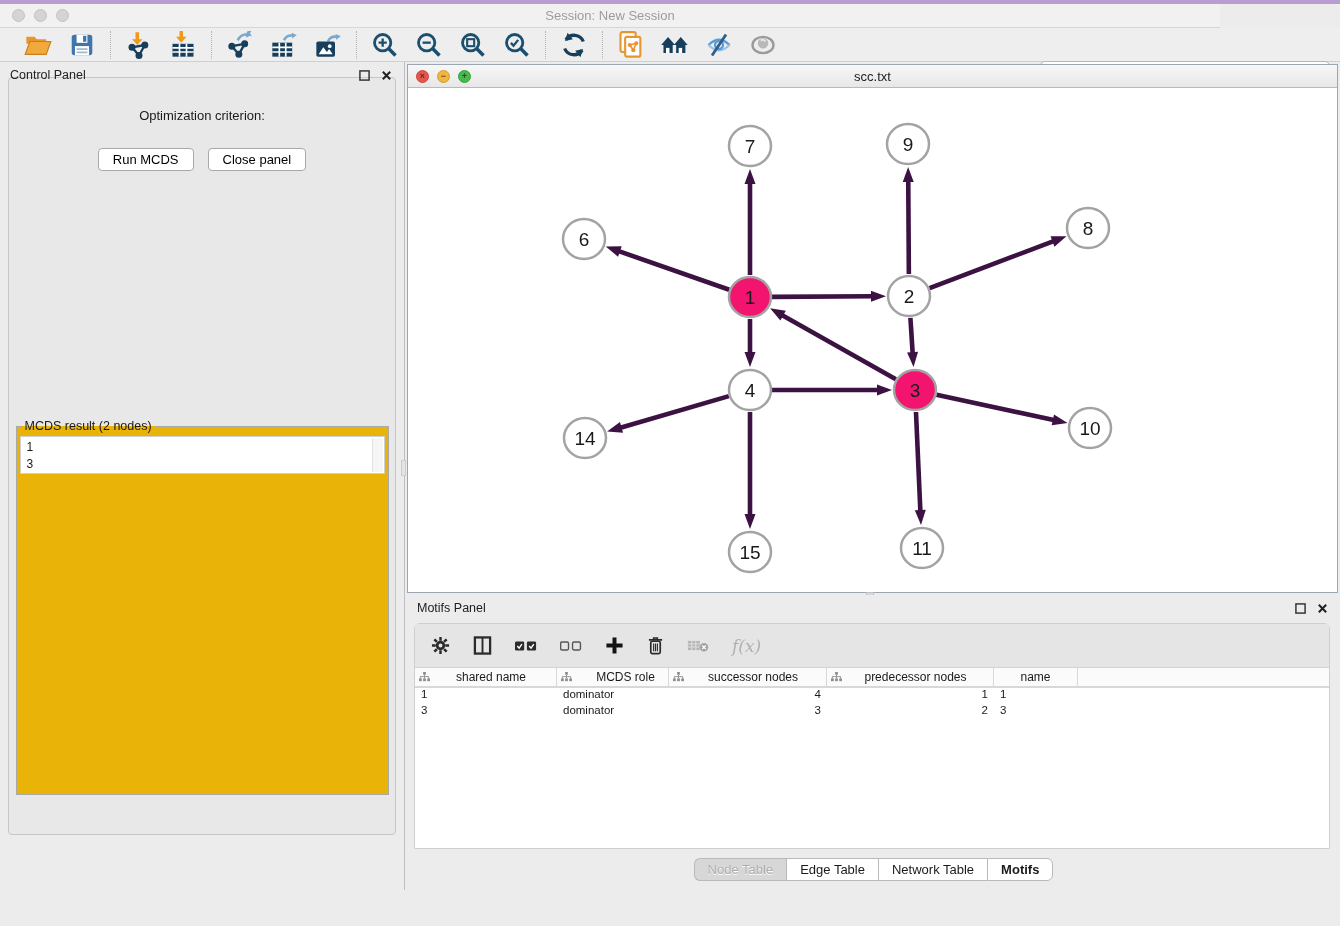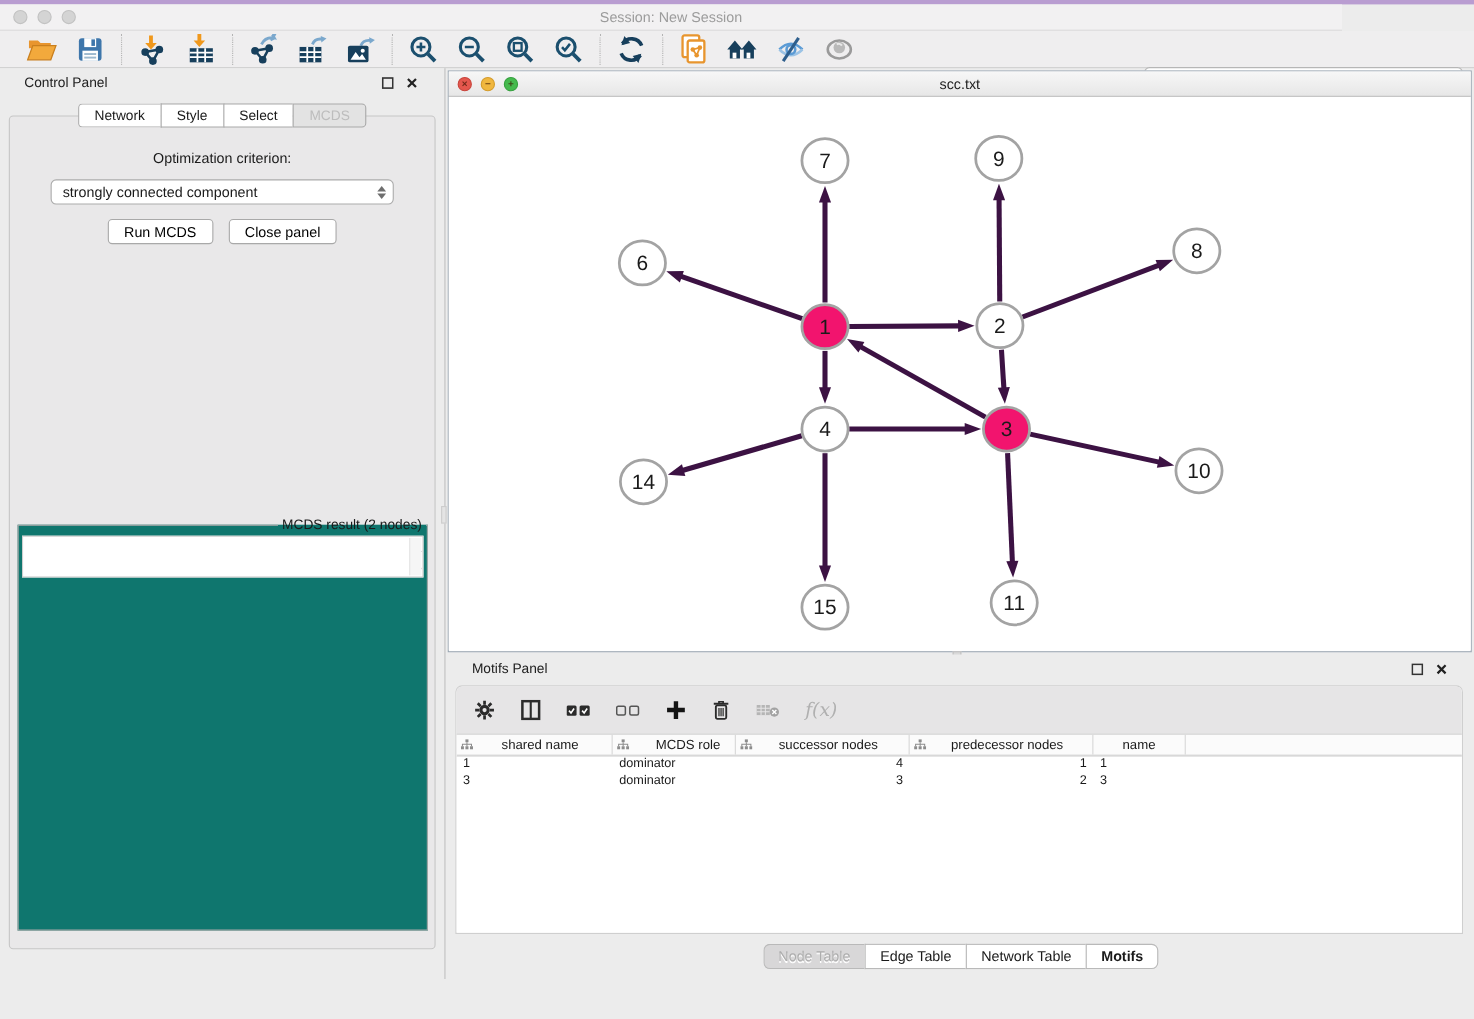--- a/index.html
+++ b/index.html
@@ -16,39 +16,39 @@
 
   .toolbar { position:absolute; left:0; top:28px; width:1340px; height:34px; background:#efeeef; border-bottom:1px solid #cfcfcf; display:flex; align-items:center; padding-left:10px; }
   .tb-group { display:flex; align-items:center; gap:14px; padding:0 13px; }
   .tb-sep { width:1px; height:28px; border-left:1px dotted #b3b3b3; }
   .tbi { width:30px; height:30px; display:flex; align-items:center; justify-content:center; }
   .search-box { position:absolute; right:10px; top:33px; width:290px; height:23px; background:#fff; border:1px solid #b6b6b6; border-radius:5px; display:flex; align-items:center; padding-left:5px; }
   .search-box input { border:none; outline:none; flex:1; font-size:12px; height:18px; background:transparent; }
 
   
   .control-panel { position:absolute; left:0; top:62px; width:405px; height:828px; background:#ececec; border-right:1px solid #bfbfbf; }
-  .panel-header { height:26px; display:flex; align-items:center; padding:0 22px; font-size:12.5px; color:#222; }
+  .panel-header { height:26px; display:flex; align-items:center; padding:0 10px; font-size:12.5px; color:#222; }
   .panel-header .spacer { flex:1; }
   .win-btn { width:16px; height:16px; display:flex; align-items:center; justify-content:center; margin-left:6px; cursor:default; }
   .cp-tabs { display:flex; justify-content:center; position:relative; z-index:2; margin-top:6px; }
   .cp-tab { background:#fff; border:1px solid #a9a9a9; border-right:none; padding:3px 14px; font-size:12.5px; }
   .cp-tab:first-child { border-radius:4px 0 0 4px; }
   .cp-tab:last-child { border-right:1px solid #a9a9a9; border-radius:0 4px 4px 0; }
   .cp-tab.active { background:#e3e3e3; color:#bdbdbd; }
   .cp-body { margin:-11px 8px 0 8px; height:758px; border:1px solid #c6c6c6; border-radius:4px; background:#e9e8e9; padding-top:30px; display:flex; flex-direction:column; align-items:center; }
   .opt-label { font-size:13px; margin-bottom:12px; }
   .combo { width:312px; height:23px; background:#fff; border:1px solid #ababab; border-radius:5px; display:flex; align-items:center; padding:0 6px 0 10px; font-size:13px; }
   .combo .flex { flex:1; }
   .combo-stepper { display:flex; flex-direction:column; gap:2px; align-items:center; }
   .combo-stepper i { width:0; height:0; border-left:4px solid transparent; border-right:4px solid transparent; }
   .combo-stepper i.up { border-bottom:5px solid #6e6e6e; }
   .combo-stepper i.down { border-top:5px solid #6e6e6e; }
   .btn-row { display:flex; gap:14px; margin-top:13px; }
   .btn { background:#fff; border:1px solid #a9a9a9; border-radius:4px; font-size:13px; padding:3px 14px; }
-  .mcds-fieldset { margin-top:248px; width:373px; height:376px; border:1px solid #a9a9a9; background:#0f766e; padding:3px;text-align:right; }
+  .mcds-fieldset { margin-top:248px; width:373px; height:376px; border:1px solid #a9a9a9; background:#eab308; padding:3px; }
   .mcds-fieldset legend { font-size:12.5px; padding:0 3px; margin-left:2px; }
   .result-area { position:relative; width:100%; height:100%; background:#fff; border:1px solid #cfcfcf; font-size:12px; line-height:17px; padding:2px 0 0 6px; white-space:pre; }
   .result-scroll { position:absolute; right:1px; top:1px; bottom:1px; width:11px; background:#f6f6f6; border-left:1px solid #e3e3e3; }
 
   
   .net-window { position:absolute; left:407px; top:64px; width:931px; height:529px; border:1px solid #9aa6b1; background:#fff; }
   .net-titlebar { height:23px; background:linear-gradient(#f7f7f7,#e7e7e7); border-bottom:1px solid #b9b9b9; position:relative; display:flex; align-items:center; }
   .net-traffic { display:flex; gap:8px; padding-left:8px; }
   .net-traffic .tl { width:13px; height:13px; border-radius:50%; display:flex; align-items:center; justify-content:center; font-size:9px; font-weight:bold; color:rgba(60,20,0,.7); }
   .tl.red { background:#e4574d; border:1px solid #c8443c; }
@@ -271,35 +271,22 @@
           <svg width="11" height="11" viewBox="0 0 12 12">
             <rect x="1" y="1" width="10" height="10" fill="none" stroke="#333" stroke-width="1.6"></rect>
           </svg>
         </span>
       <span class="win-btn">
           <svg width="11" height="11" viewBox="0 0 12 12">
             <path d="M2 2 L10 10 M10 2 L2 10" stroke="#222" stroke-width="2.2"></path>
           </svg>
         </span>
     </div>
-    <div class="cp-tabs">
-        <div class="cp-tab">Network</div>
-        <div class="cp-tab">Style</div>
-        <div class="cp-tab">Select</div>
-        <div class="cp-tab active">MCDS</div>
-      </div>
     <div class="cp-body">
       <div class="opt-label">Optimization criterion:</div>
-      <div class="combo">
-        <span class="flex">strongly connected component</span>
-        <span class="combo-stepper">
-            <i class="up"></i>
-            <i class="down"></i>
-          </span>
-      </div>
       <div class="btn-row">
         <button class="btn">Run MCDS</button>
         <button class="btn">Close panel</button>
       </div>
       <fieldset class="mcds-fieldset">
         <legend>MCDS result (2 nodes)</legend>
         <div class="result-area"><span id="result-lines">1
 3</span><span class="result-scroll"></span></div>
       </fieldset>
     </div>

